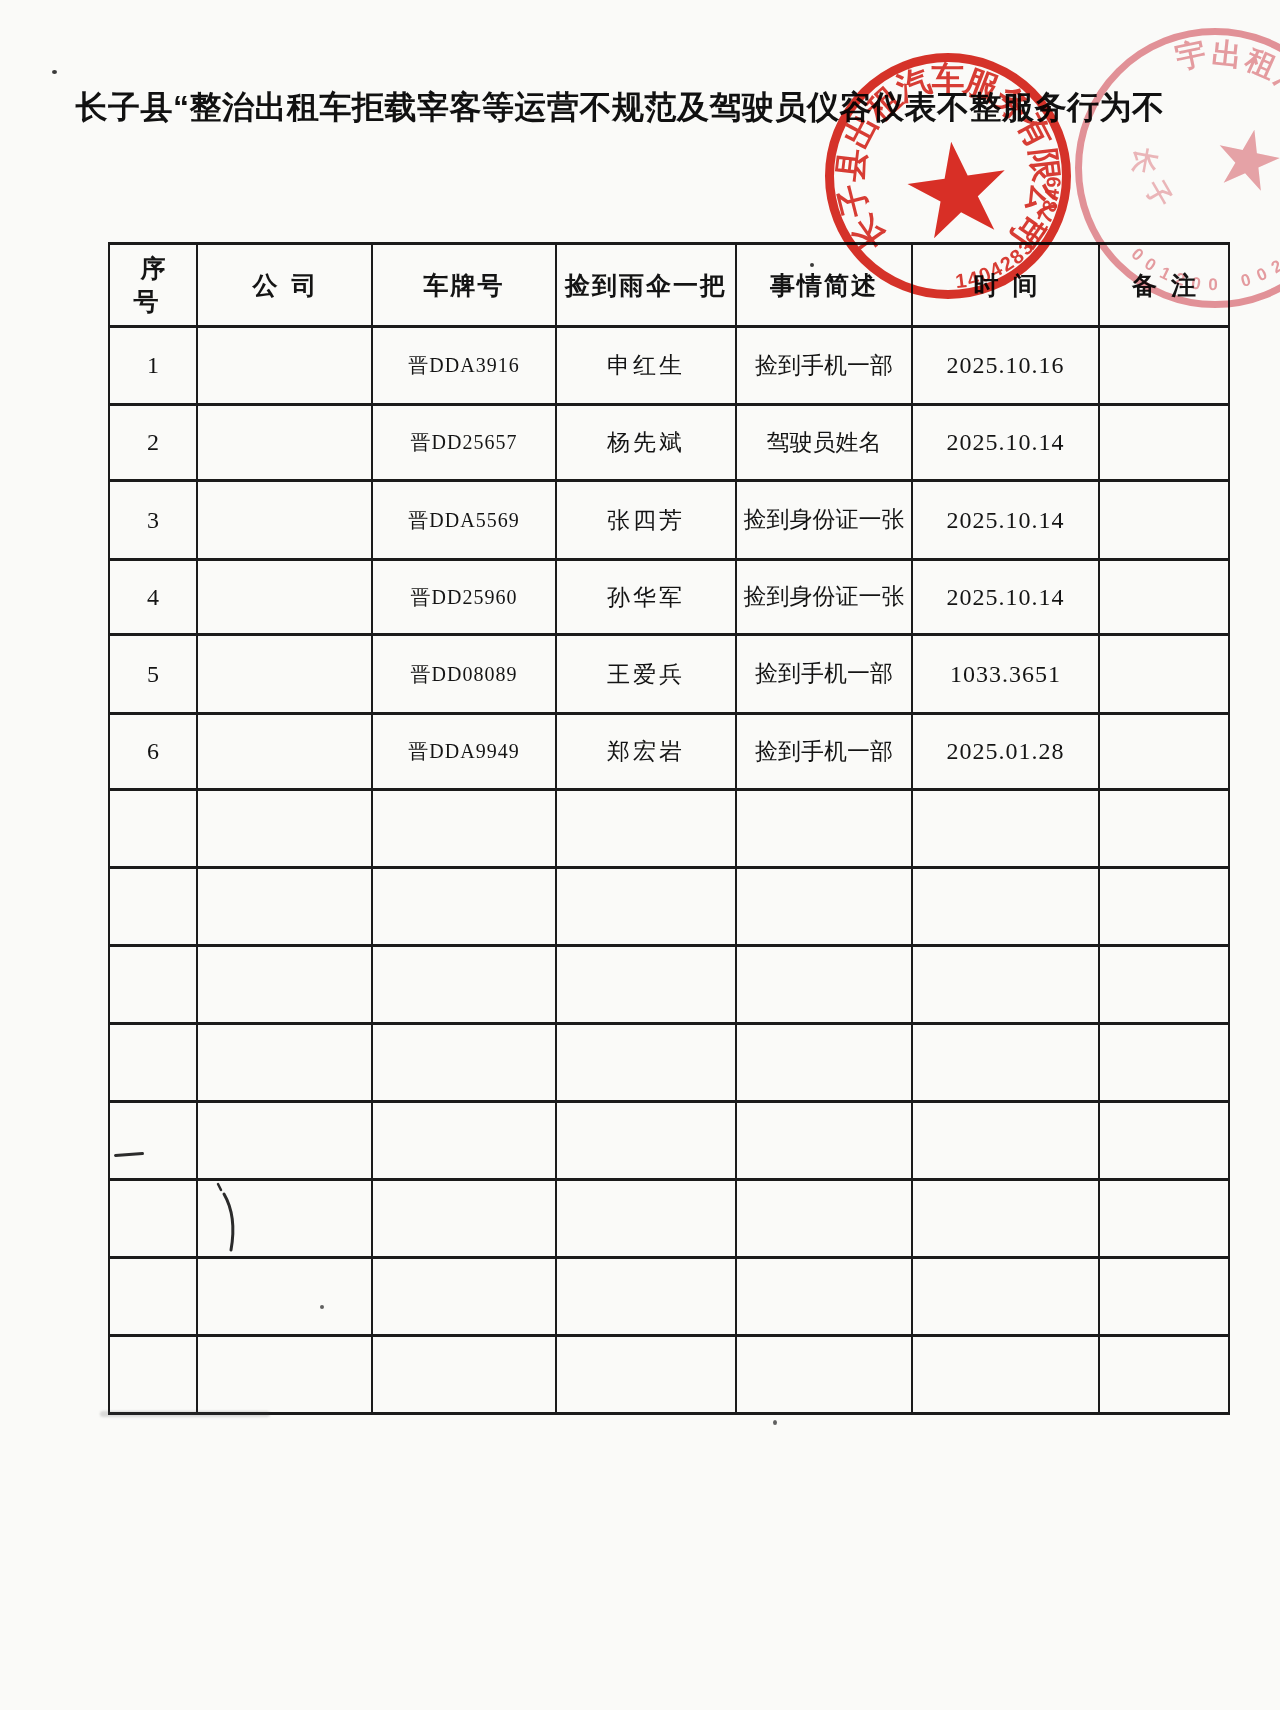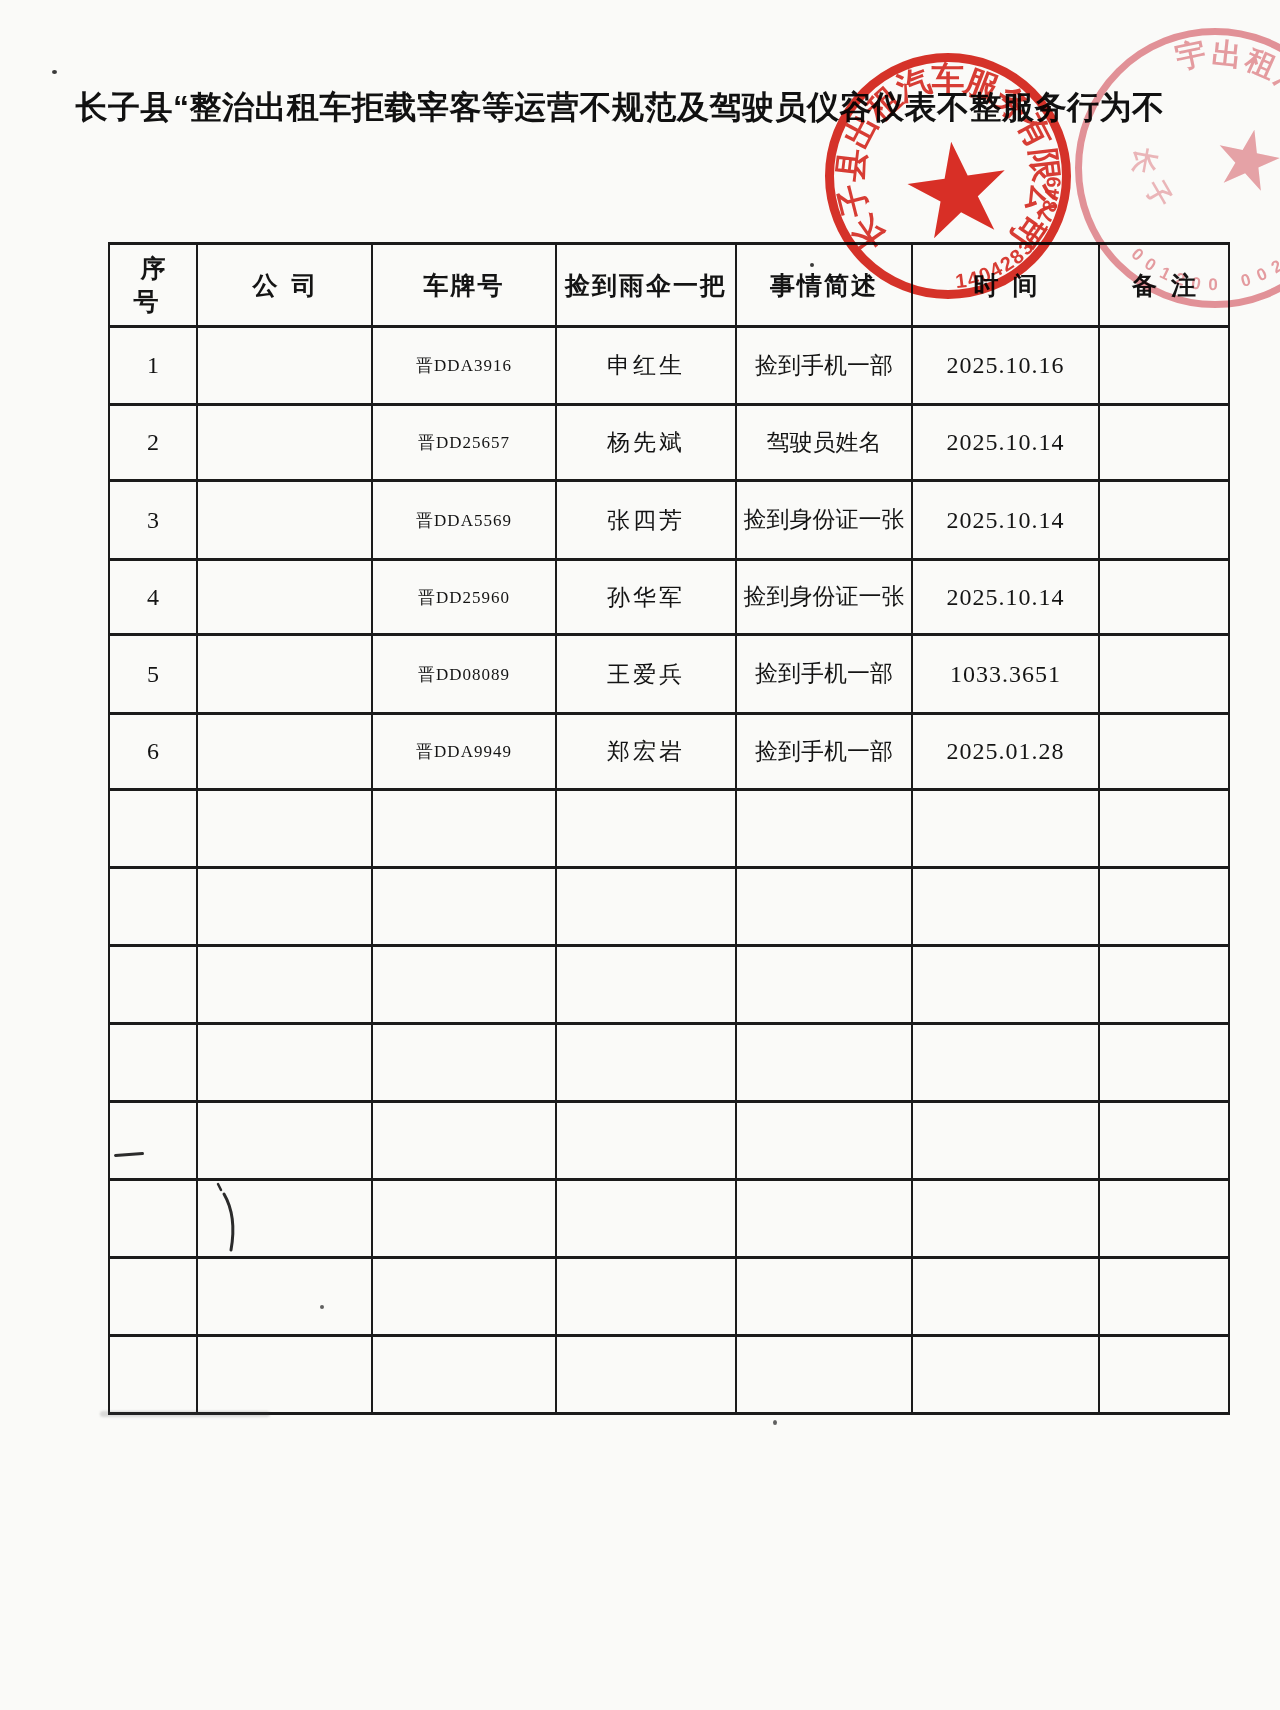--- a/index.html
+++ b/index.html
@@ -28,21 +28,21 @@
     border-top-width:3px;border-bottom-width:3px;
     text-align:center;vertical-align:middle;
     padding:0 4px;box-sizing:border-box;
     font-size:23px;color:#141414;
     overflow:hidden;
   }
   .honor-table th{
     font-size:25px;font-weight:600;letter-spacing:2px;
   }
   .honor-table th.spread{letter-spacing:14px;text-indent:14px;}
-  .honor-table td.c-plate{font-size:17px;letter-spacing:1px;}
+  .honor-table td.c-plate{font-size:20px;letter-spacing:1px;}
   .honor-table td.c-name{letter-spacing:3px;}
   .honor-table td.c-desc{font-size:23px;line-height:30px;}
   .honor-table td.c-date{font-size:24px;letter-spacing:1px;}
   .honor-table td.c-num{font-size:24px;}
   
   .stamp{
     position:absolute;border-radius:50%;
     mix-blend-mode:multiply;pointer-events:none;
   }
   .stamp .ring{

